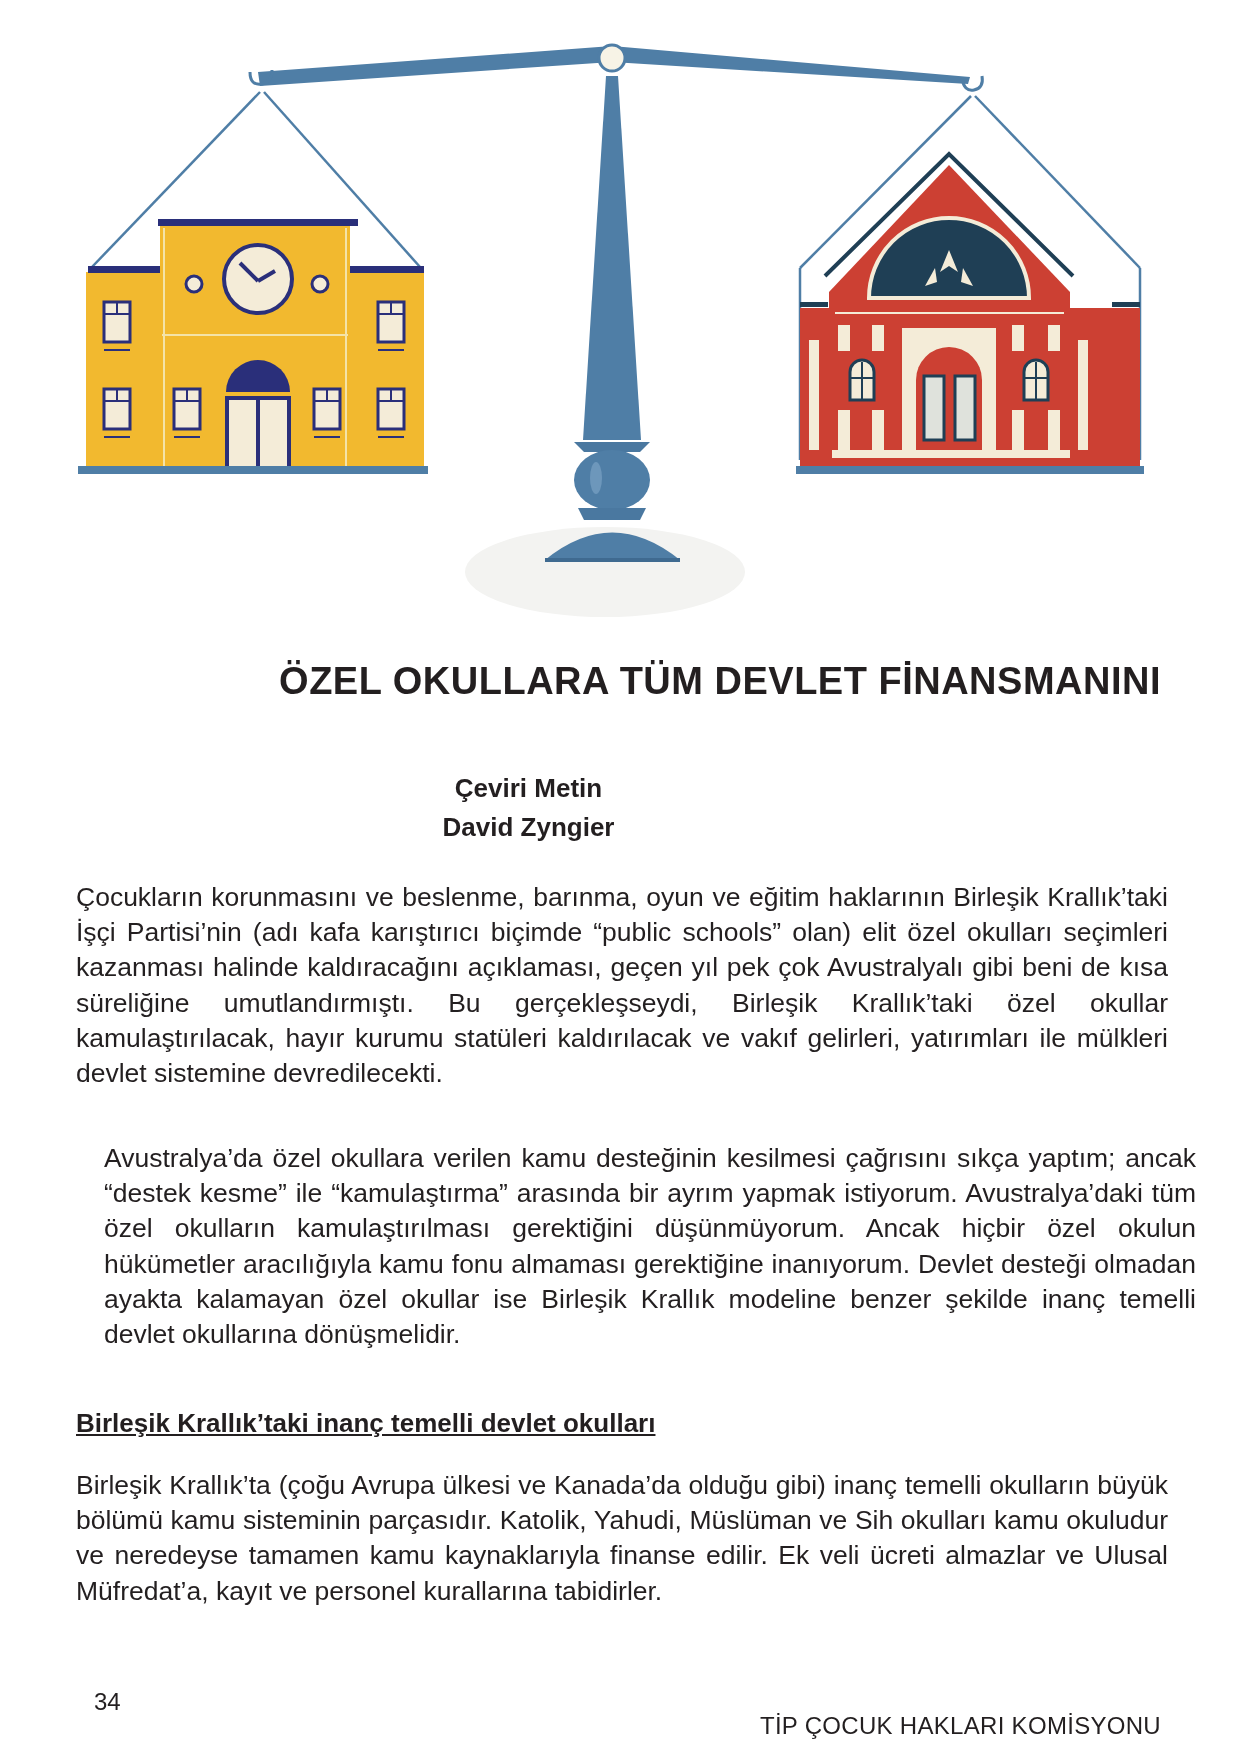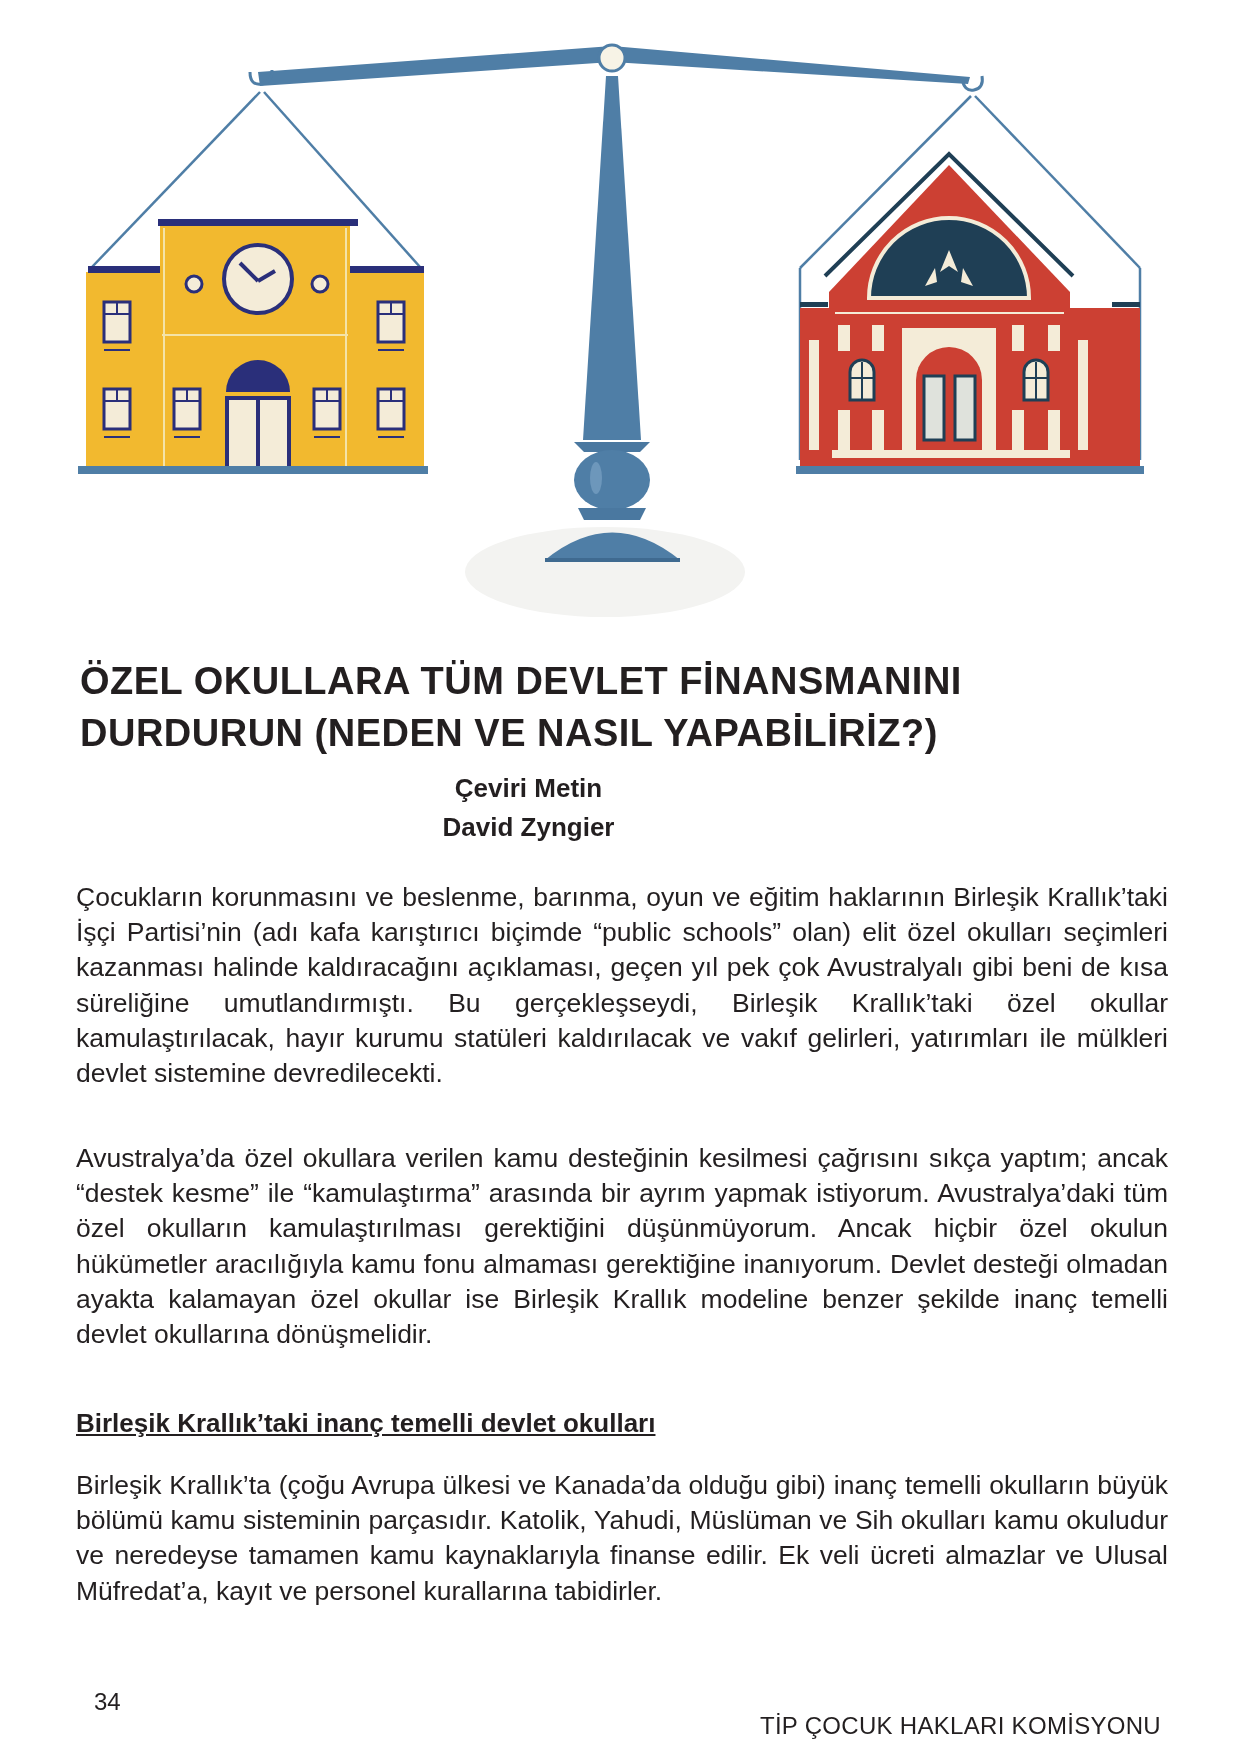--- a/index.html
+++ b/index.html
@@ -20,21 +20,21 @@
       left: 0;
       top: 0;
       width: 1241px;
       height: 630px;
     }
     .title {
       position: absolute;
       left: 80px;
       width: 1081px;
       top: 655px;
-      text-align: left;
+      text-align: right;
       font-weight: bold;
       font-size: 38px;
       line-height: 52px;
       letter-spacing: 0.5px;
       margin: 0;
       color: #231f20;
     }
     .title span { display: block; }
     .subtitle {
       position: absolute;
@@ -51,21 +51,21 @@
       position: absolute;
       left: 76px;
       width: 1092px;
       font-size: 26.5px;
       line-height: 35.2px;
       text-align: justify;
       margin: 0;
       color: #231f20;
     }
     .p1 { top: 880px; }
-    .p2 { top: 1141px; }
+    .p2 { top: 1141px; margin-left: 28px; }
     .p3 { top: 1468px; }
     .section-heading {
       position: absolute;
       left: 76px;
       top: 1408px;
       font-weight: bold;
       font-size: 26px;
       margin: 0;
       text-decoration: underline;
     }
@@ -206,21 +206,20 @@
           <line x1="1024" y1="378" x2="1048" y2="378"></line>
       </g>
 
       <rect x="796" y="466" width="348" height="8" fill="#4f7ea6"></rect>
     </g>
   </svg>
 </div>
 
 <h1 class="title">
   <span>ÖZEL OKULLARA TÜM DEVLET FİNANSMANINI</span>
-  <span>DURDURUN  (NEDEN VE NASIL YAPABİLİRİZ?)</span>
 </h1>
 
 <p class="subtitle s1">Çeviri Metin</p>
 <p class="subtitle s2">David Zyngier</p>
 
 <p class="body-text p1">Çocukların korunmasını ve beslenme, barınma, oyun ve eğitim haklarının Birleşik Krallık’taki İşçi Partisi’nin (adı kafa karıştırıcı biçimde “public schools” olan) elit özel okulları seçimleri kazanması halinde kaldıracağını açıklaması, geçen yıl pek çok Avustralyalı gibi beni de kısa süreliğine umutlandırmıştı. Bu gerçekleşseydi, Birleşik Krallık’taki özel okullar kamulaştırılacak, hayır kurumu statüleri kaldırılacak ve vakıf gelirleri, yatırımları ile mülkleri devlet sistemine devredilecekti.</p>
 <p class="body-text p2">Avustralya’da özel okullara verilen kamu desteğinin kesilmesi çağrısını sıkça yaptım; ancak “destek kesme” ile “kamulaştırma” arasında bir ayrım yapmak istiyorum. Avustralya’daki tüm özel okulların kamulaştırılması gerektiğini düşünmüyorum. Ancak hiçbir özel okulun hükümetler aracılığıyla kamu fonu almaması gerektiğine inanıyorum. Devlet desteği olmadan ayakta kalamayan özel okullar ise Birleşik Krallık modeline benzer şekilde inanç temelli devlet okullarına dönüşmelidir.</p>
 
 <h2 class="section-heading">Birleşik Krallık’taki inanç temelli devlet okulları</h2>
 

